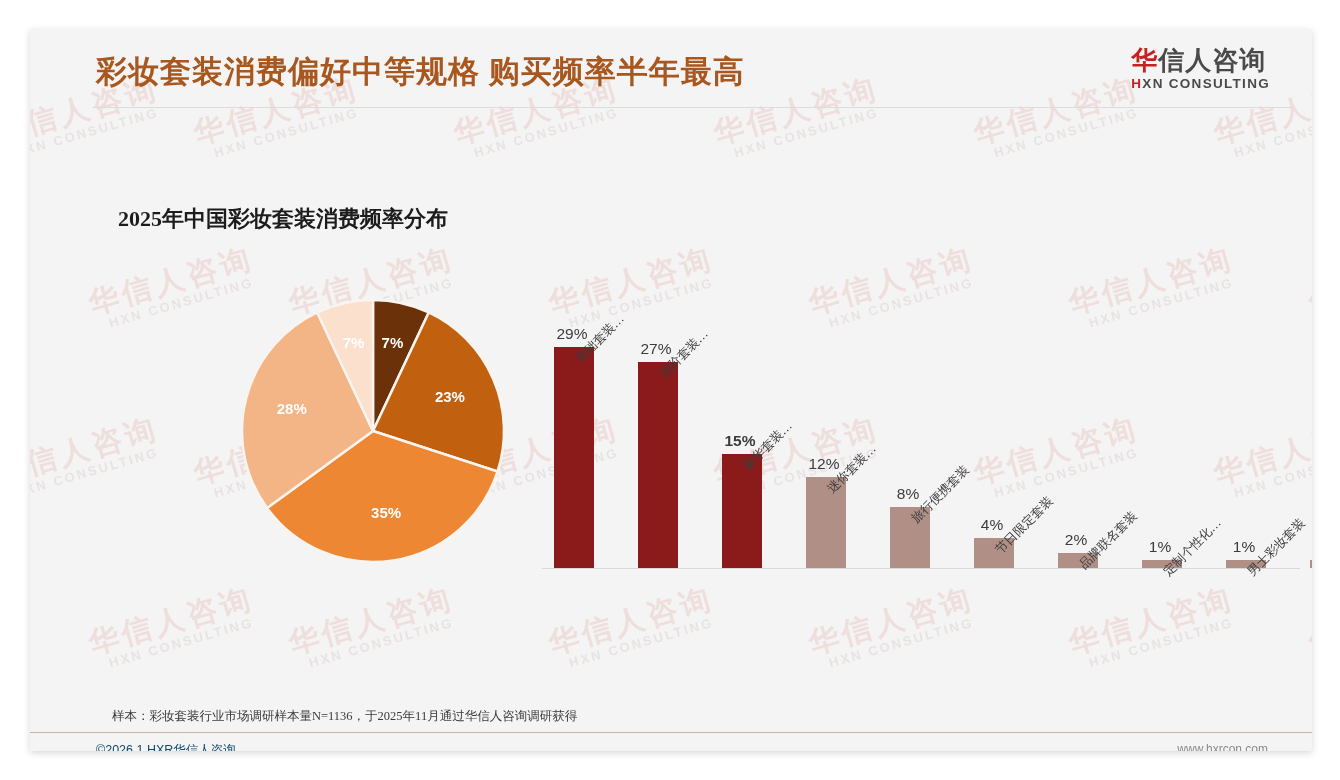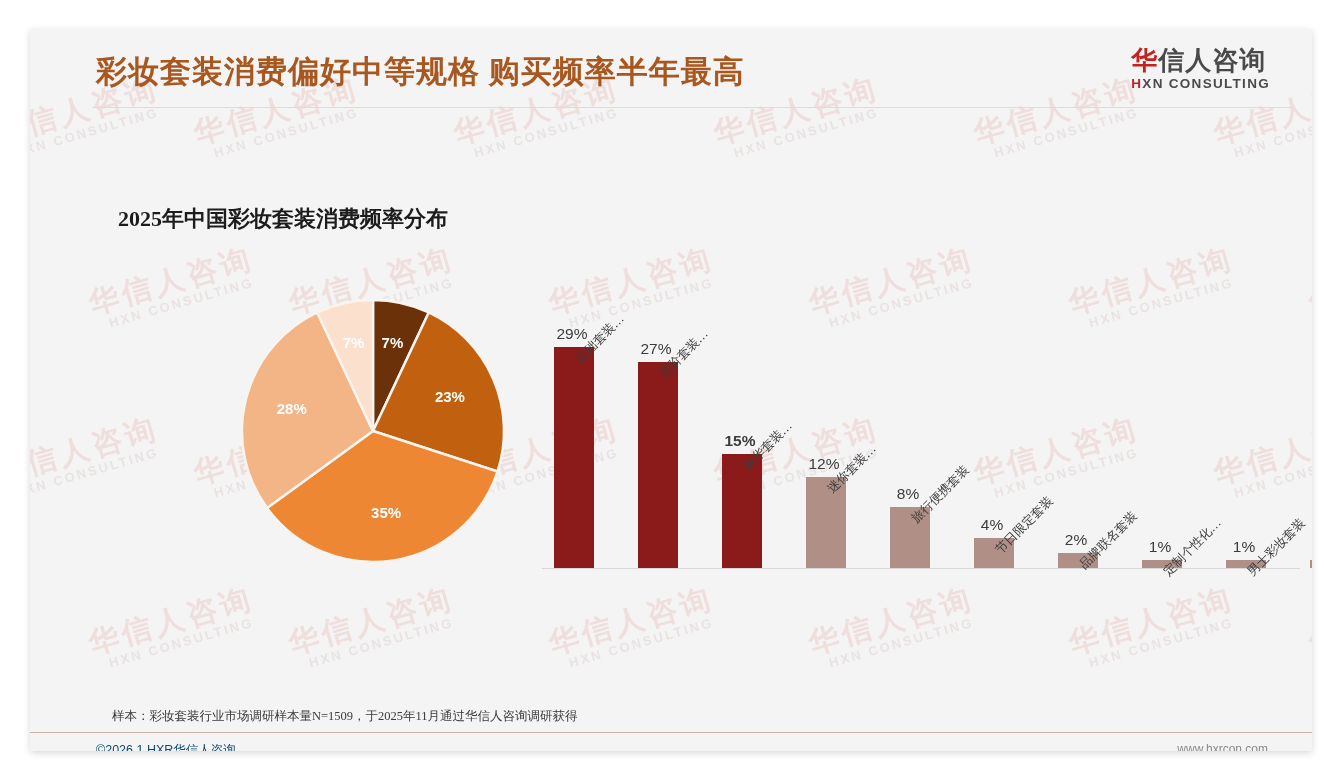--- a/index.html
+++ b/index.html
@@ -447,20 +447,20 @@
           <div class="bar-rect" style="height: 7.6px; background: rgb(176, 143, 135);"></div>
           <div class="bar-xlabel">男士彩妆套装</div>
         </div>
         <div class="bar-col" style="left: 778px;">
           <div class="bar-value" style="bottom: 11.625px;">1%</div>
           <div class="bar-rect" style="height: 7.6px; background: rgb(176, 143, 135);"></div>
         </div>
       </div>
   </div>
 
-  <div id="footnote">样本：彩妆套装行业市场调研样本量N=1509，于2025年11月通过华信人咨询调研获得</div>
+  <div id="footnote">样本：彩妆套装行业市场调研样本量N=1136，于2025年11月通过华信人咨询调研获得</div>
   <div id="footer-rule"></div>
   <div id="footer">
     <div id="footer-left">©2026.1 HXR华信人咨询</div>
     <div id="footer-right">www.hxrcon.com</div>
   </div>
 
 </div>
 
 </body></html>

